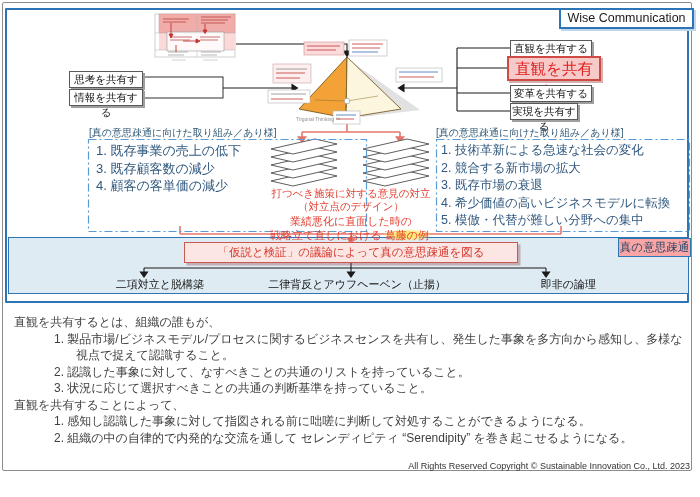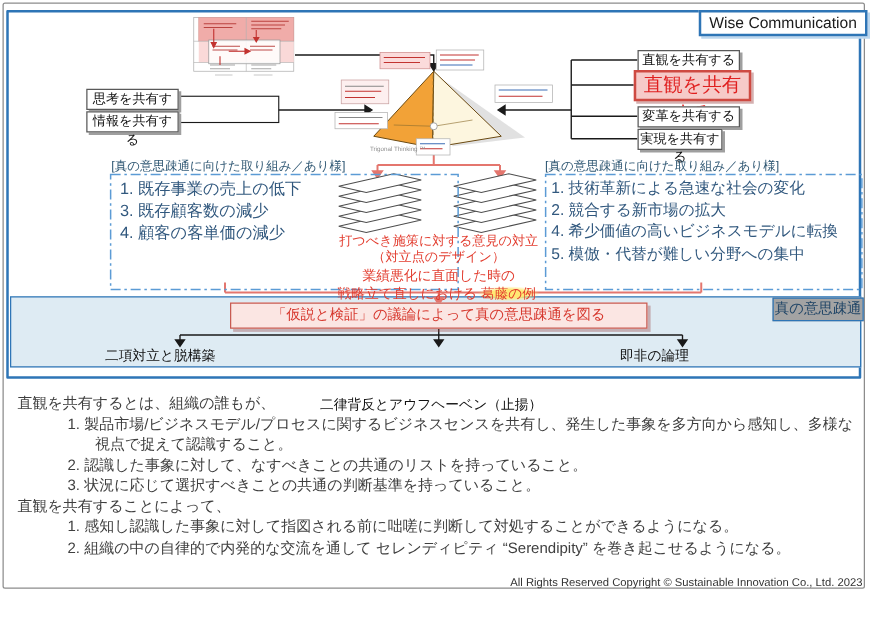--- a/index.html
+++ b/index.html
@@ -29,25 +29,25 @@
   .lb-left { left:96px; top:142px; font-size:13px; line-height:17.6px; }
   .lb-right { left:441px; top:142px; font-size:12.5px; line-height:17.6px; }
   .mid-red { color:#E23C2E; text-align:center; z-index:3; }
   .conflict { left:258px; top:187px; width:186px; font-size:10.5px; line-height:13px; }
   .example { left:252px; top:214px; width:198px; font-size:11px; line-height:14px; }
   .hl-yellow { background:radial-gradient(closest-side, #FFE873 55%, rgba(255,232,115,0) 100%); padding:0 3px; }
   .band { left:8px; top:237px; width:681px; height:57px; background:#DEEBF3; border:1.5px solid #2E75B6; z-index:1; }
   .hypo { left:184px; top:242px; width:334px; height:21px; background:#FBE6E3; border:1.5px solid #C75B52;
           box-shadow:2.5px 2.5px 0 rgba(150,60,60,.35); color:#D6362C; font-size:11.5px;
           line-height:18px; text-align:center; z-index:3; }
-  .band-label { left:618px; top:238px; width:73px; height:19px; background:#a3a3a3; border:1.5px solid #2E75B6;
+  .band-label { left:618px; top:238px; width:73px; height:19px; background:#fca5a5; border:1.5px solid #2E75B6;
                 color:#1F4466; font-size:11.5px; line-height:16px; text-align:center; z-index:3; }
-  .method { top:277px; font-size:11px; color:#111; text-align:left; z-index:3; white-space:nowrap; }
+  .method { top:277px; font-size:11px; color:#111; text-align:right; z-index:3; white-space:nowrap; }
   .m1 { left:84px;  width:120px; }
-  .m2 { left:256px; width:190px;margin-top:39px; }
+  .m2 { left:256px; width:190px; }
   .m3 { left:496px; width:100px; }
   .desc { left:14px; top:314px; width:674px; font-size:12px; color:#3F3F3F; line-height:16.5px; z-index:3; }
   .dlist-item { margin-left:40px; padding-left:22px; text-indent:-22px; }
   .copyright { left:298px; top:461px; width:392px; text-align:right; font-size:9px; color:#333; z-index:3; }
   svg.lines { left:0; top:0; z-index:2; pointer-events:none; }
 </style>
 </head>
 <body>
 
 <div class="stage">
@@ -202,20 +202,21 @@
   <div class="abs list-box lb-left">
     <div class="li">1. 既存事業の売上の低下</div>
     <div class="li">3. 既存顧客数の減少</div>
     <div class="li">4. 顧客の客単価の減少</div>
   </div>
 
   <div class="abs list-header lh-right">[真の意思疎通に向けた取り組み／あり様]</div>
   <div class="abs list-box lb-right">
     <div class="li">1. 技術革新による急速な社会の変化</div>
     <div class="li">2. 競合する新市場の拡大</div>
+    <div class="li">3. 既存市場の衰退</div>
     <div class="li">4. 希少価値の高いビジネスモデルに転換</div>
     <div class="li">5. 模倣・代替が難しい分野への集中</div>
   </div>
 
   <div class="abs mid-red conflict">
     <div>打つべき施策に対する意見の対立</div>
     <div>（対立点のデザイン）</div>
   </div>
   <div class="abs mid-red example">
     <div>業績悪化に直面した時の</div>

